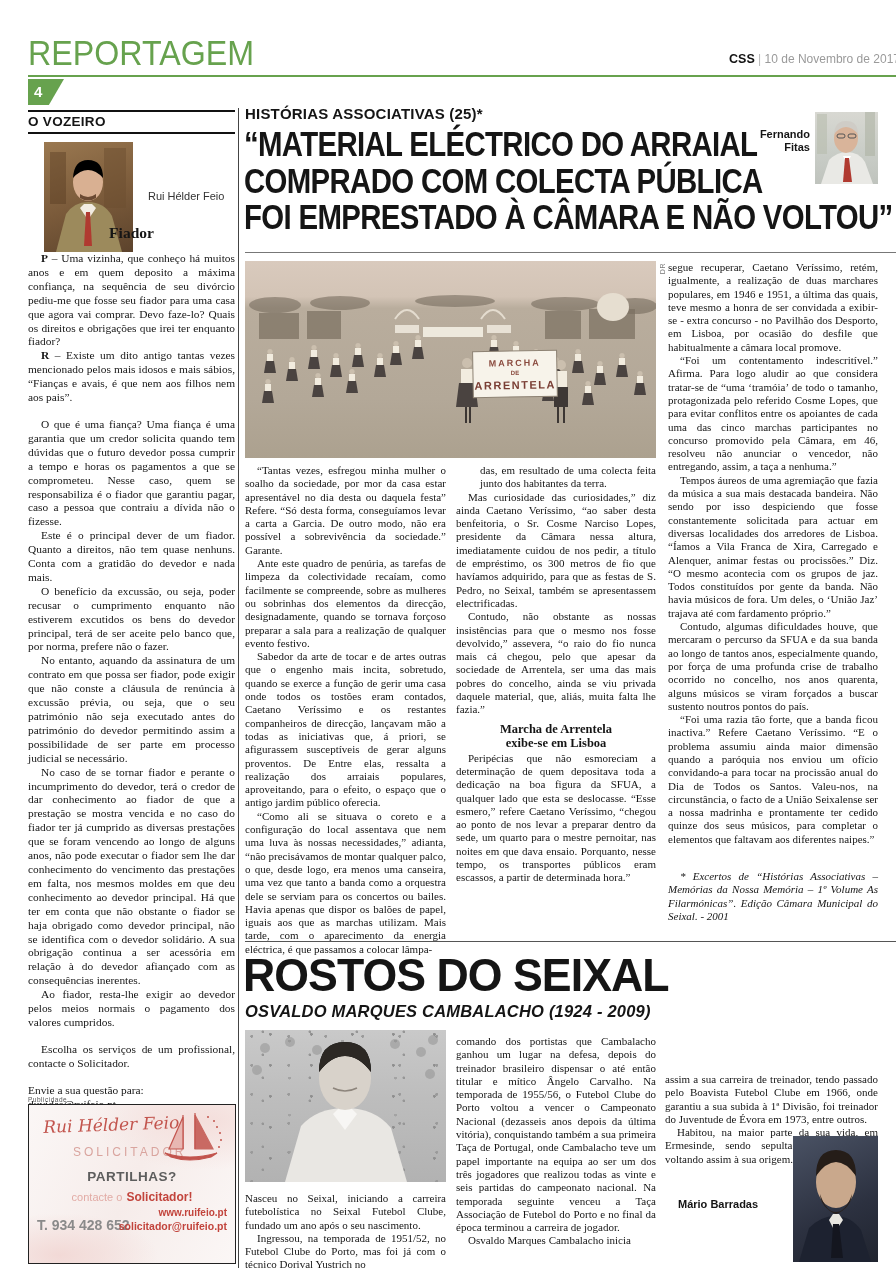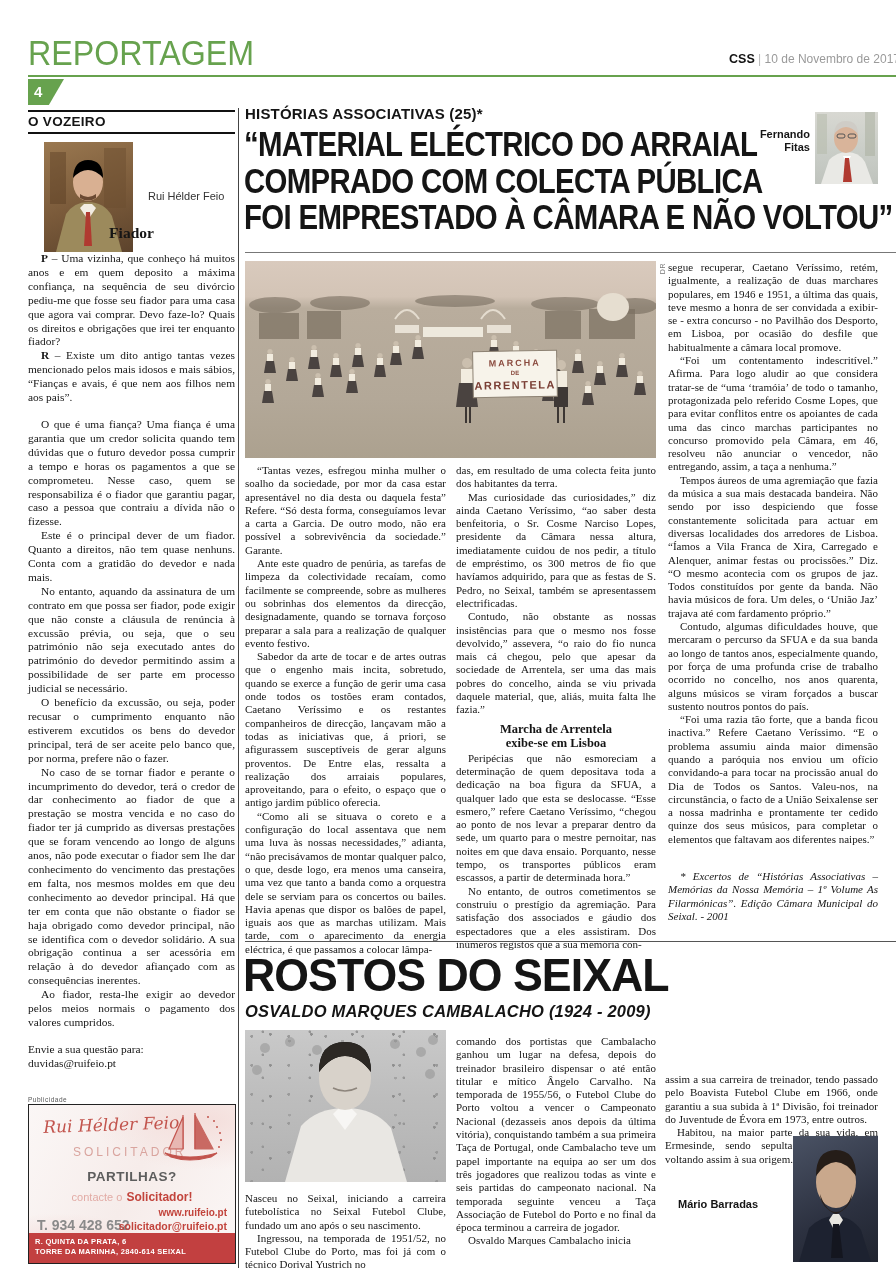--- a/index.html
+++ b/index.html
@@ -113,24 +113,25 @@
     </svg>
   </div>
   <div class="abs byline" style="left:148px;top:190px;">Rui Hélder Feio</div>
   <div class="abs art-title" style="left:28px;width:207px;top:224px;">Fiador</div>
 
   <div class="abs body-l" style="left:28px;width:207px;top:252px;">
     <p><b>P</b> <span>– Uma vizinha, que conheço há muitos anos e em quem deposito a máxima confiança, na sequência de seu divórcio pediu-me que fosse seu fiador para uma casa que agora vai comprar. Devo faze-lo? Quais os direitos e obrigações que irei ter enquanto fiador?</span></p>
     <p><b>R</b> <span>– Existe um dito antigo tantas vezes mencionado pelos mais idosos e mais sábios, “Fianças e avais, é que nem aos filhos nem aos pais”.</span></p>
     <p class="gap">O que é uma fiança? Uma fiança é uma garantia que um credor solicita quando tem dúvidas que o futuro devedor possa cumprir a tempo e horas os pagamentos a que se comprometeu. Nesse caso, quem se responsabiliza é o fiador que garantiu pagar, caso a pessoa que contraiu a dívida não o fizesse.</p>
     <p>Este é o principal dever de um fiador. Quanto a direitos, não tem quase nenhuns. Conta com a gratidão do devedor e nada mais.</p>
+    <p>O benefício da excussão, ou seja, poder recusar o cumprimento enquanto não estiverem excutidos os bens do devedor principal, terá de ser aceite pelo banco que, por norma, prefere não o fazer.</p>
     <p>No entanto, aquando da assinatura de um contrato em que possa ser fiador, pode exigir que não conste a cláusula de renúncia à excussão prévia, ou seja, que o seu património não seja executado antes do património do devedor permitindo assim a possibilidade de ser parte em processo judicial se necessário.</p>
-    <p>O benefício da excussão, ou seja, poder recusar o cumprimento enquanto não estiverem excutidos os bens do devedor principal, terá de ser aceite pelo banco que, por norma, prefere não o fazer.</p>
     <p>No caso de se tornar fiador e perante o incumprimento do devedor, terá o credor de dar conhecimento ao fiador de que a prestação se mostra vencida e no caso do fiador ter já cumprido as diversas prestações que se foram vencendo ao longo de alguns anos, não pode executar o fiador sem lhe dar conhecimento do vencimento das prestações em falta, nos mesmos moldes em que deu conhecimento ao devedor principal. Há que ter em conta que não obstante o fiador se haja obrigado como devedor principal, não se identifica com o devedor solidário. A sua obrigação continua a ser acessória em relação à do devedor afiançado com as consequências inerentes.</p>
     <p>Ao fiador, resta-lhe exigir ao devedor pelos meios normais o pagamento dos valores cumpridos.</p>
+    <p class="gap">Escolha os serviços de um profissional, contacte o Solicitador.</p>
     <p class="gap noind">Envie a sua questão para:</p>
     <p class="noind">duvidas@ruifeio.pt</p>
   </div>
 
   <div class="abs ad-label" style="left:28px;top:1096px;">Publicidade</div>
   <div class="abs ad-box" style="left:28px;top:1104px;width:206px;height:158px;">
     <div class="abs ad-name" style="left:14px;top:12px;">Rui Hélder Feio</div>
     <div class="abs ad-role" style="left:44px;top:40px;">SOLICITADOR</div>
     <svg class="abs" style="right:12px;top:4px;" width="68" height="58" viewBox="0 0 68 58">
       <g stroke="#c2544d" fill="none" stroke-width="1.2">
@@ -150,24 +151,20 @@
       </g>
     </svg>
     <div class="abs ad-headline" style="left:0;right:0;top:64px;text-align:center;">PARTILHAS?</div>
     <div class="abs" style="left:0;right:0;top:82px;text-align:center;">
       <span class="ad-sub1">contacte o</span>
       <span class="ad-sub2">Solicitador!</span>
     </div>
     <div class="abs ad-web" style="right:8px;top:102px;">www.ruifeio.pt</div>
     <div class="abs ad-phone" style="left:8px;top:112px;">T. 934 428 652</div>
     <div class="abs ad-email" style="right:8px;top:115px;">solicitador@ruifeio.pt</div>
-    <div class="abs ad-footer" style="left:0;right:0;bottom:0;height:26px;">
-      <div>R. QUINTA DA PRATA, 6</div>
-      <div>TORRE DA MARINHA, 2840-614 SEIXAL</div>
-    </div>
   </div>
 
   <div class="abs kicker" style="left:245px;top:105px;">HISTÓRIAS ASSOCIATIVAS (25)*</div>
   <div class="abs headline" style="left:244px;top:126px;">
     <div>“MATERIAL ELÉCTRICO DO ARRAIAL</div>
     <div>COMPRADO COM COLECTA PÚBLICA</div>
     <div>FOI EMPRESTADO À CÂMARA E NÃO VOLTOU”</div>
   </div>
   <div class="abs author" style="left:740px;top:128px;width:70px;">
     <div>Fernando</div>
@@ -268,29 +265,28 @@
   </div>
   <div class="abs credit" style="left:659px;top:263px;">DR</div>
 
   <div class="abs body-m" style="left:245px;top:464px;width:201px;">
     <p>“Tantas vezes, esfregou minha mulher o soalho da sociedade, por mor da casa estar apresentável no dia desta ou daquela festa” Refere. “Só desta forma, conseguíamos levar a carta a Garcia. De outro modo, não era possível a sobrevivência da sociedade.” Garante.</p>
     <p>Ante este quadro de penúria, as tarefas de limpeza da colectividade recaíam, como facilmente se compreende, sobre as mulheres ou sobrinhas dos elementos da direcção, designadamente, quando se tornava forçoso preparar a sala para a realização de qualquer evento festivo.</p>
     <p>Sabedor da arte de tocar e de artes outras que o engenho mais incita, sobretudo, quando se exerce a função de gerir uma casa onde todos os tostões eram contados, Caetano Veríssimo e os restantes companheiros de direcção, lançavam mão a todas as iniciativas que, á priori, se afigurassem susceptíveis de gerar alguns proventos. De Entre elas, ressalta a realização dos arraiais populares, aproveitando, para o efeito, o espaço que o antigo jardim público oferecia.</p>
     <p>“Como ali se situava o coreto e a configuração do local assentava que nem uma luva às nossas necessidades,” adianta, “não precisávamos de montar qualquer palco, o que, desde logo, era menos uma canseira, uma vez que tanto a banda como a orquestra dele se serviam para os concertos ou bailes. Havia apenas que dispor os balões de papel, iguais aos que as marchas utilizam. Mais tarde, com o aparecimento da energia eléctrica, é que passamos a colocar lâmpa-</p>
   </div>
   <div class="abs body-m" style="left:456px;top:464px;width:200px;">
-    <p style="text-indent:0;">das, em resultado de uma colecta feita junto dos habitantes da terra.</p>
+    <p style="text-indent:0;margin-left:24px;">das, em resultado de uma colecta feita junto dos habitantes da terra.</p>
     <p>Mas curiosidade das curiosidades,” diz ainda Caetano Veríssimo, “ao saber desta benfeitoria, o Sr. Cosme Narciso Lopes, presidente da Câmara nessa altura, imediatamente cuidou de nos pedir, a título de empréstimo, os 300 metros de fio que havíamos adquirido, para que as festas de S. Pedro, no Seixal, também se apresentassem electrificadas.</p>
     <p>Contudo, não obstante as nossas insistências para que o mesmo nos fosse devolvido,” assevera, “o raio do fio nunca mais cá chegou, pelo que apesar da sociedade de Arrentela, ser uma das mais pobres do concelho, ainda se viu privada daquele material, que, aliás, muita falta lhe fazia.”</p>
     <div class="subhead">
       <div>Marcha de Arrentela</div>
       <div>exibe-se em Lisboa</div>
     </div>
     <p>Peripécias que não esmoreciam a determinação de quem depositava toda a dedicação na boa figura da SFUA, a qualquer lado que esta se deslocasse. “Esse esmero,” refere Caetano Veríssimo, “chegou ao ponto de nos levar a preparar dentro da sede, um quarto para o mestre pernoitar, nas noites em que dava ensaio. Porquanto, nesse tempo, os transportes públicos eram escassos, a partir de determinada hora.”</p>
-    <p>No entanto, de outros cometimentos se construiu o prestígio da agremiação. Para satisfação dos associados e gáudio dos espectadores que a eles assistiram. Dos inúmeros registos que a sua memória con-</p>
   </div>
   <div class="abs body-m" style="left:668px;top:261px;width:210px;">
     <p style="text-indent:0;">segue recuperar, Caetano Veríssimo, retém, igualmente, a realização de duas marchares populares, em 1946 e 1951, a última das quais, teve mesmo a honra de ser convidada a exibir-se - extra concurso - no Pavilhão dos Desporto, em Lisboa, por ocasião do desfile que habitualmente a câmara local promove.</p>
     <p>“Foi um contentamento indescritível.” Afirma. Para logo aludir ao que considera tratar-se de “uma ‘tramóia’ de todo o tamanho, protagonizada pelo referido Cosme Lopes, que para evitar conflitos entre os apoiantes de cada uma das cinco marchas participantes no concurso promovido pela Câmara, em 46, resolveu não anunciar o vencedor, não entregando, assim, a taça a nenhuma.”</p>
     <p>Tempos áureos de uma agremiação que fazia da música a sua mais destacada bandeira. Não sendo por isso despiciendo que fosse constantemente solicitada para actuar em diversas localidades dos arredores de Lisboa. “Íamos a Vila Franca de Xira, Carregado e Alenquer, animar festas ou procissões.” Diz. “O mesmo acontecia com os grupos de jaz. Todos constituídos por gente da banda. Não havia músicos de fora. Um deles, o ‘União Jaz’ trajava até com fardamento próprio.”</p>
     <p>Contudo, algumas dificuldades houve, que mercaram o percurso da SFUA e da sua banda ao longo de tantos anos, especialmente quando, por força de uma profunda crise de trabalho ocorrido no concelho, nos anos quarenta, alguns músicos se viram forçados a buscar sustento noutros pontos do país.</p>
     <p>“Foi uma razia tão forte, que a banda ficou inactiva.” Refere Caetano Veríssimo. “E o problema assumiu ainda maior dimensão quando a paróquia nos enviou um ofício convidando-a para tocar na procissão anual do Dia de Todos os Santos. Valeu-nos, na circunstância, o facto de a União Seixalense ser a nossa madrinha e prontamente ter cedido quinze dos seus músicos, para completar o elementos que faltavam aos diferentes naipes.”</p>
     <div class="footnote">
       <p>* Excertos de “Histórias Associativas – Memórias da Nossa Memória – 1º Volume As Filarmónicas”. Edição Câmara Municipal do Seixal. - 2001</p>
     </div>

